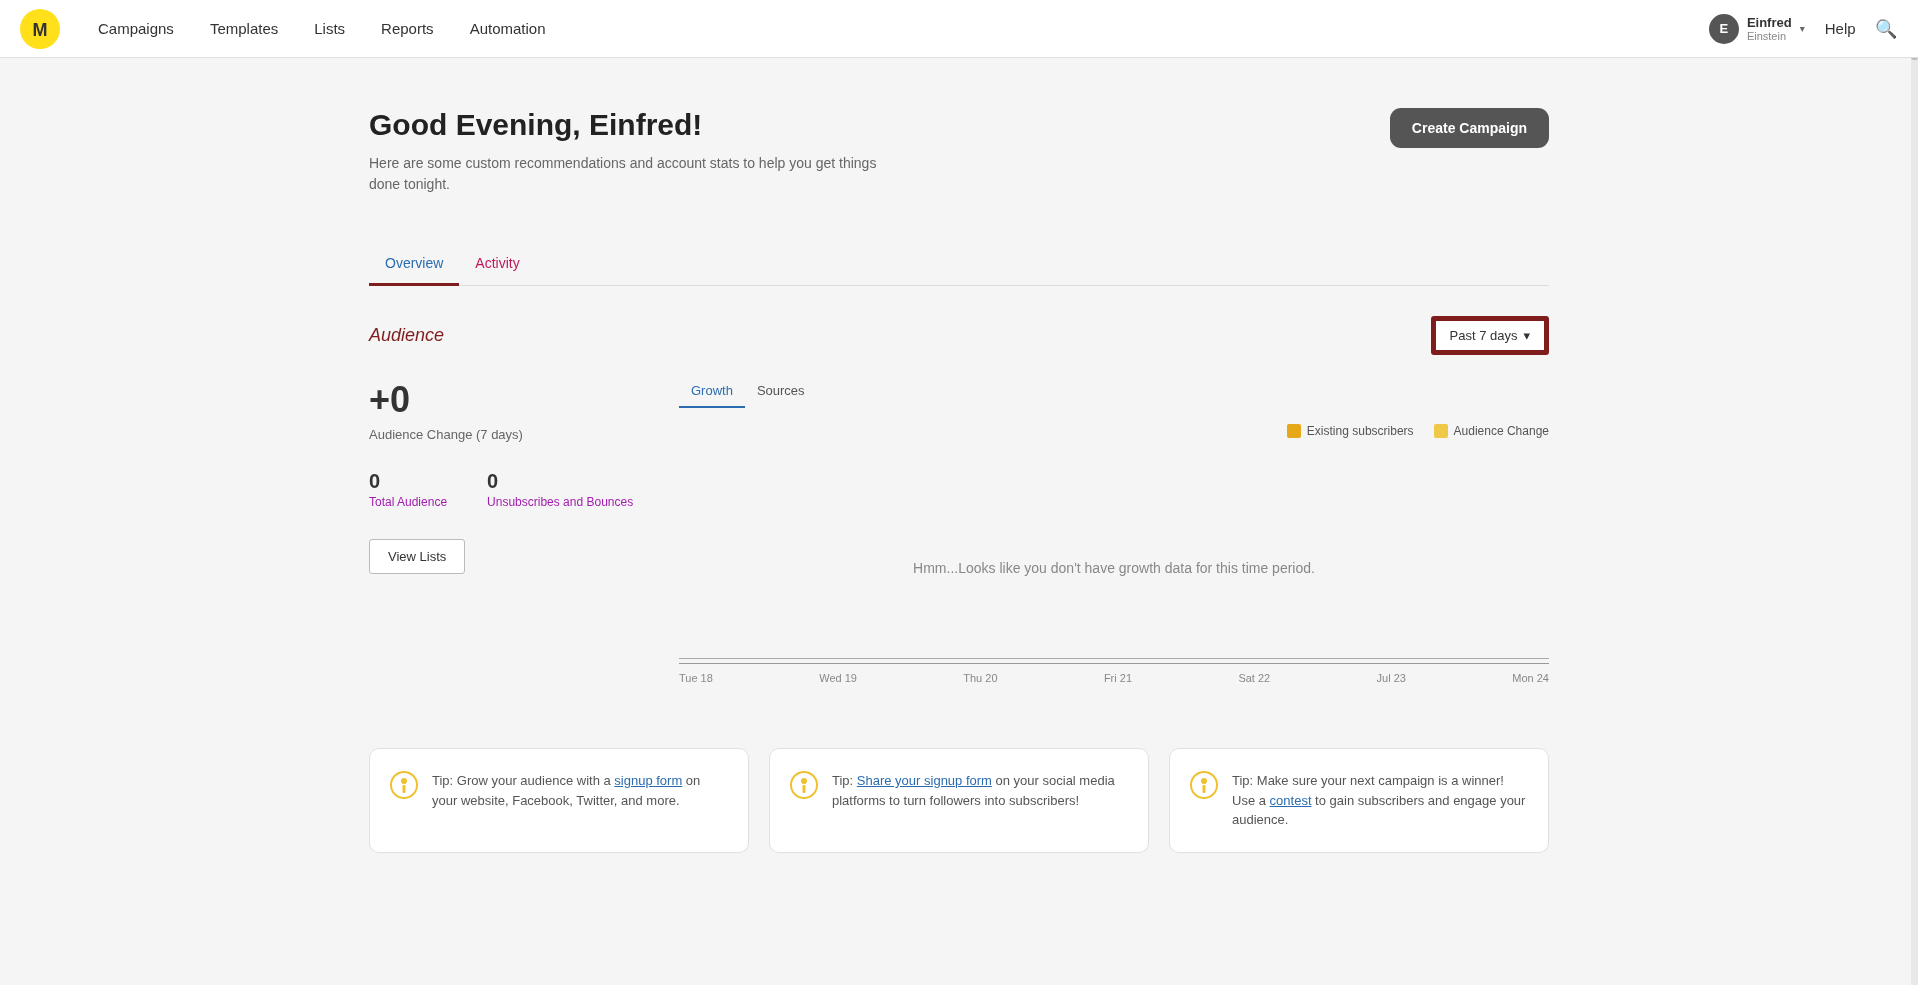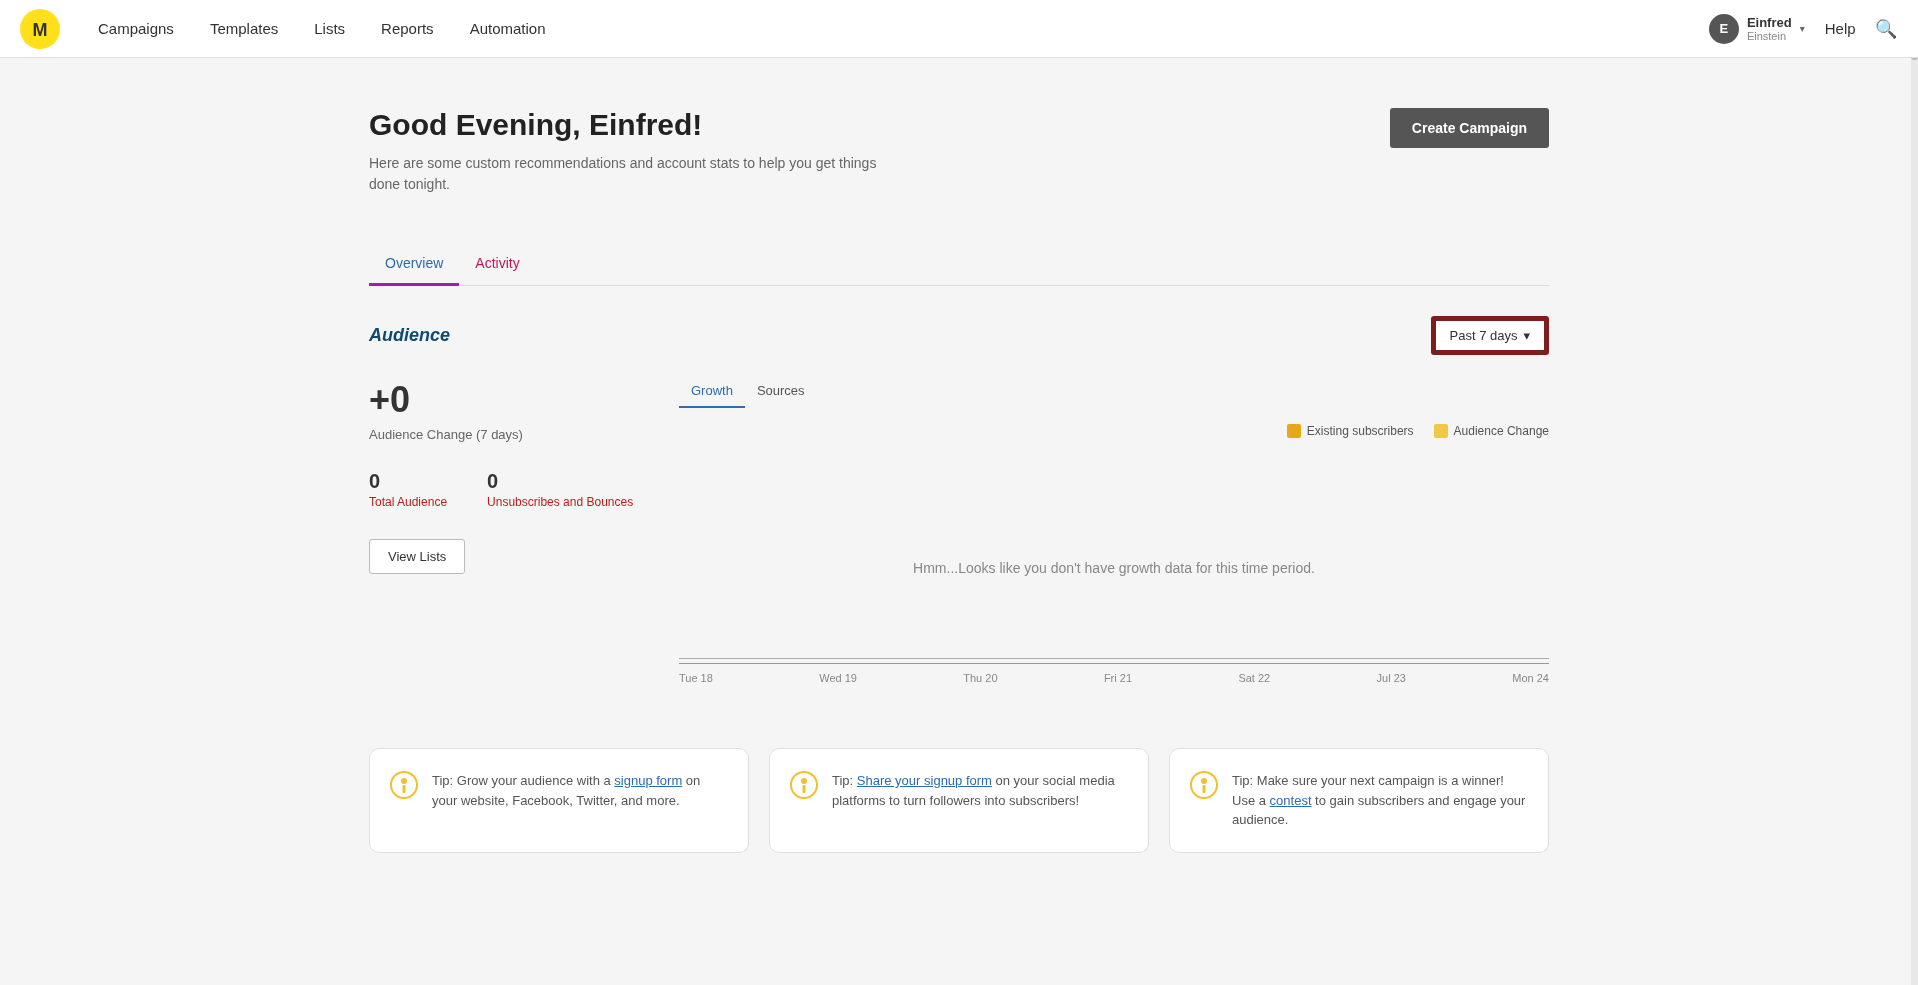--- a/index.html
+++ b/index.html
@@ -20,41 +20,41 @@
     .nav-help { font-size: 15px; color: #333; font-weight: 500; cursor: pointer; }
     .nav-search { font-size: 18px; cursor: pointer; color: #333; }
 
     
     .main { max-width: 1260px; margin: 0 auto; padding: 50px 40px 40px; }
 
     
     .header-row { display: flex; align-items: flex-start; justify-content: space-between; margin-bottom: 50px; }
     .header-text h1 { font-size: 30px; font-weight: 700; color: #222; margin-bottom: 8px; }
     .header-text p { font-size: 14px; color: #666; max-width: 520px; line-height: 1.5; margin-top: 11px; }
-    .create-campaign-btn { background: #555; color: #fff; border: none; padding: 12px 22px; font-size: 14px; font-weight: 600; cursor: pointer; border-radius: 3px; white-space: nowrap; }
+    .create-campaign-btn { background: #555; color: #fff; border: none; padding: 12px 22px; font-size: 14px; font-weight: 600; cursor: pointer; border-radius: 11px; white-space: nowrap; }
 
     
     .tabs { display: flex; gap: 0; border-bottom: 1px solid #ddd; margin-bottom: 30px; }
     .tab { padding: 10px 16px 12px; font-size: 14px; color: #be185d; cursor: pointer; border-bottom: 3px solid transparent; margin-bottom: -1px; }
-    .tab.active { color: #2b6cb0; border-bottom: 3px solid #a21caf; font-weight: 500; }
+    .tab.active { color: #2b6cb0; border-bottom: 3px solid #7f1d1d; font-weight: 500; }
 
     
     .audience-header { display: flex; align-items: center; justify-content: space-between; margin-bottom: 24px; }
-    .audience-title { font-size: 18px; font-style: italic; font-weight: 700; color: #0c4a6e; }
+    .audience-title { font-size: 18px; font-style: italic; font-weight: 400; color: #7f1d1d; }
     .period-btn { background: #fff; border: 5px solid #7f1d1d; padding: 7px 14px; font-size: 13px; color: #333; cursor: pointer; display: flex; align-items: center; gap: 6px; border-radius: 3px; }
 
     
     .audience-content { display: flex; gap: 0; }
     .audience-left { width: 280px; flex-shrink: 0; }
     .audience-change-value { font-size: 36px; font-weight: 700; color: #333; margin-bottom: 6px; }
     .audience-change-label { font-size: 13px; color: #666; margin-bottom: 28px; }
     .audience-stats { display: flex; gap: 40px; margin-bottom: 30px; }
     .stat-block { }
     .stat-value { font-size: 20px; font-weight: 600; color: #333; }
-    .stat-label { font-size: 12px; color: #b91c1c; margin-top: 2px; }
+    .stat-label { font-size: 12px; color: #a21caf; margin-top: 2px; }
     .view-lists-btn { background: #fff; border: 1px solid #bbb; padding: 9px 18px; font-size: 13px; color: #333; cursor: pointer; border-radius: 3px; }
 
     
     .audience-chart { flex: 1; padding-left: 30px; }
     .chart-tabs { display: flex; gap: 0; margin-bottom: 16px; }
     .chart-tab { font-size: 13px; color: #555; padding: 4px 12px 8px; cursor: pointer; border-bottom: 2px solid transparent; }
     .chart-tab.active { color: #2b6cb0; border-bottom: 2px solid #2b6cb0; }
     .chart-legend { display: flex; align-items: center; gap: 20px; justify-content: flex-end; margin-bottom: 0; }
     .legend-item { display: flex; align-items: center; gap: 6px; font-size: 12px; color: #555; }
     .legend-dot { width: 14px; height: 14px; border-radius: 2px; }

